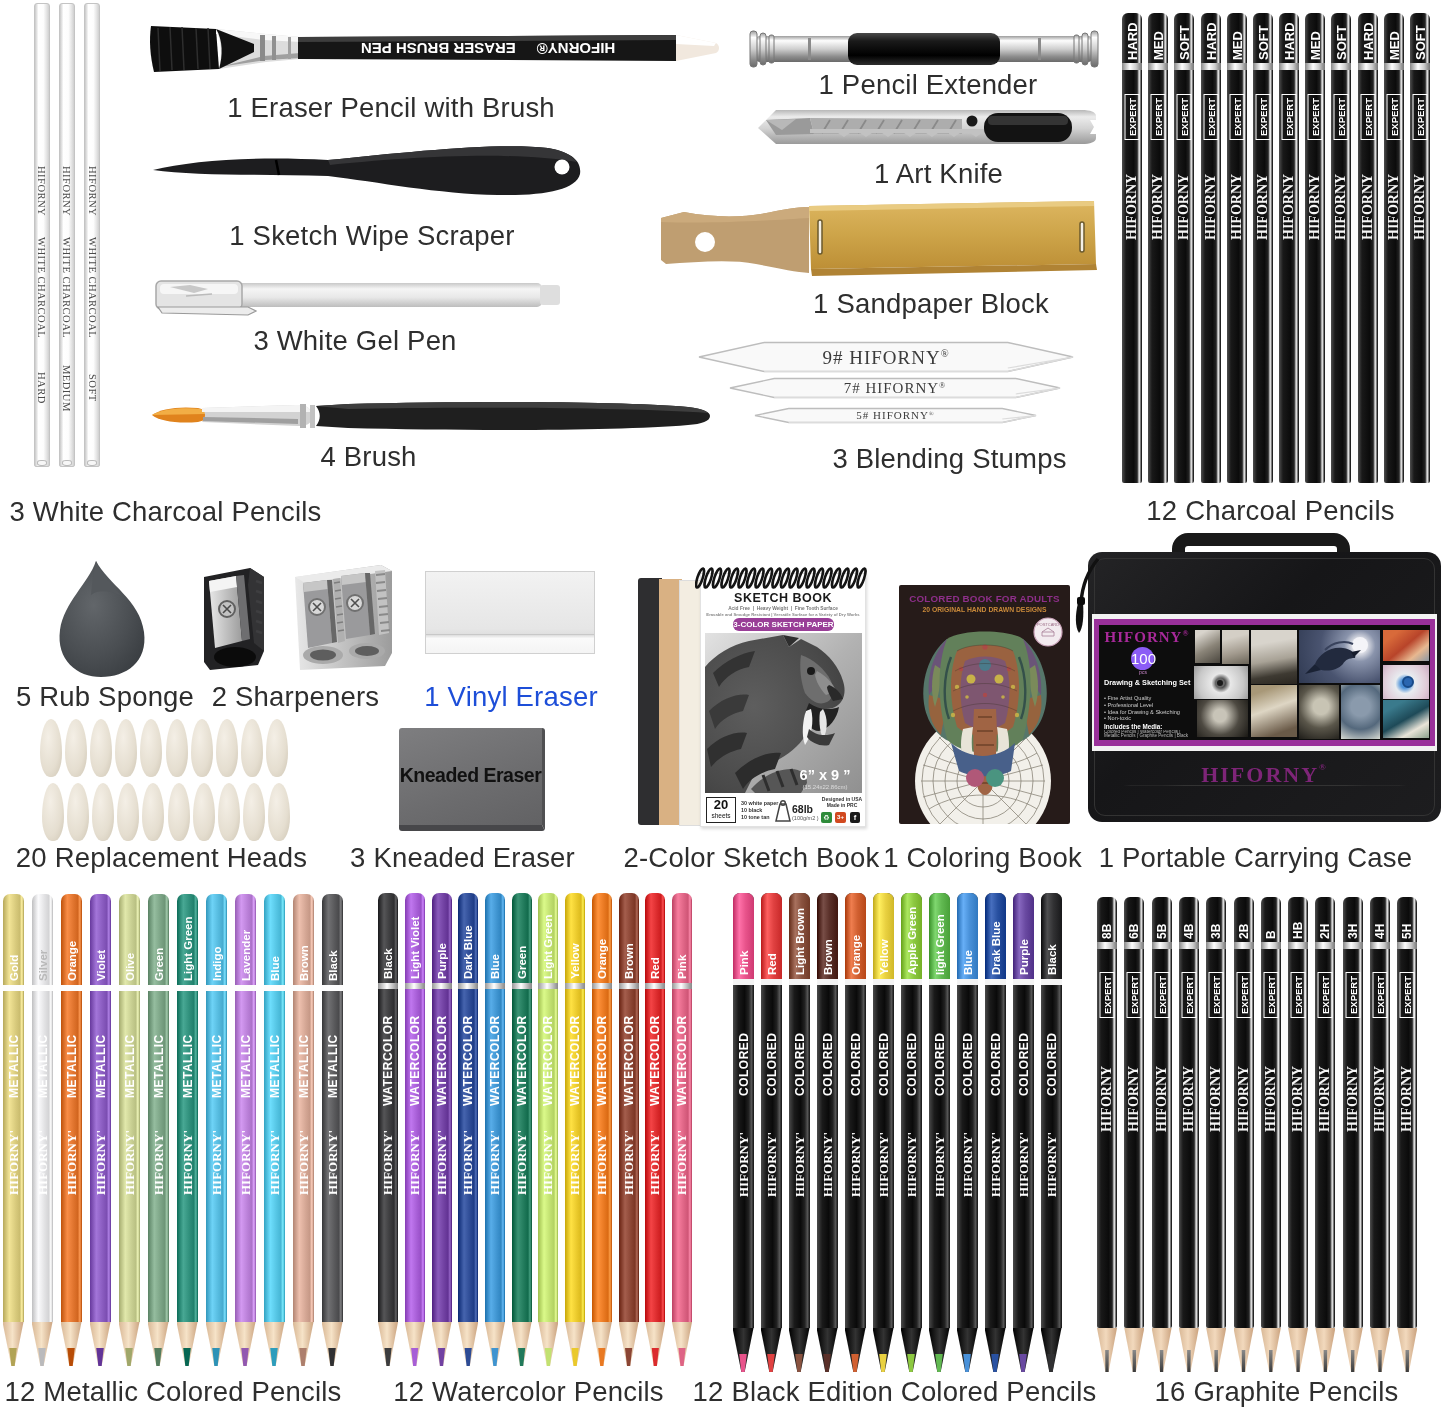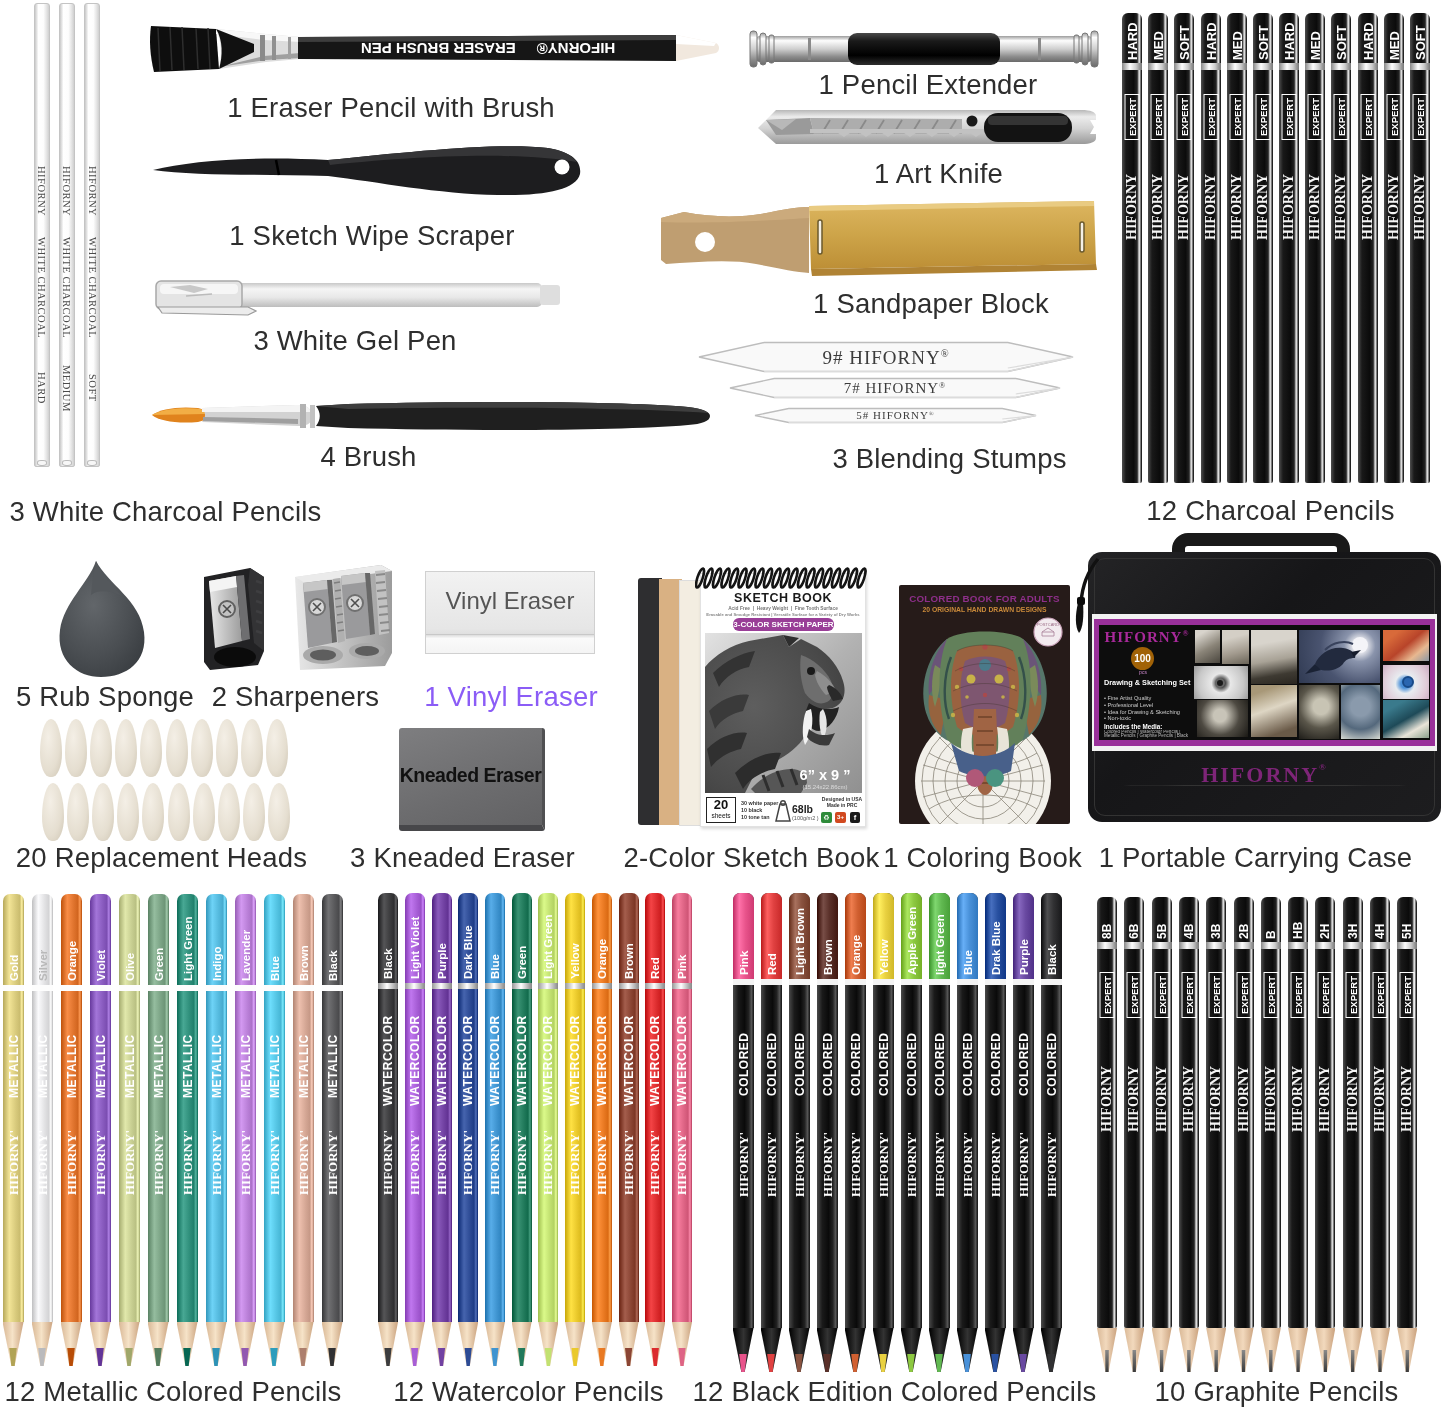--- a/index.html
+++ b/index.html
@@ -19,30 +19,30 @@
 <div class="cap" style="left:938.5px;top:158.4px;font-size:27.5px;font-weight:400;color:#2e2e2e;letter-spacing:0.2px;">1 Art Knife</div>
 <div class="cap" style="left:372px;top:219.7px;font-size:27.5px;font-weight:400;color:#2e2e2e;letter-spacing:0.2px;">1 Sketch Wipe Scraper</div>
 <div class="cap" style="left:931px;top:288.2px;font-size:27.5px;font-weight:400;color:#2e2e2e;letter-spacing:0.2px;">1 Sandpaper Block</div>
 <div class="cap" style="left:355px;top:324.8px;font-size:27.5px;font-weight:400;color:#2e2e2e;letter-spacing:0.2px;">3 White Gel Pen</div>
 <div class="cap" style="left:368.5px;top:441.2px;font-size:27.5px;font-weight:400;color:#2e2e2e;letter-spacing:0.2px;">4 Brush</div>
 <div class="cap" style="left:949.5px;top:442.8px;font-size:27.5px;font-weight:400;color:#2e2e2e;letter-spacing:0.2px;">3 Blending Stumps</div>
 <div class="cap" style="left:165.5px;top:495.6px;font-size:27.5px;font-weight:400;color:#2e2e2e;letter-spacing:0.2px;">3 White Charcoal Pencils</div>
 <div class="cap" style="left:1270.5px;top:495.3px;font-size:27.5px;font-weight:400;color:#2e2e2e;letter-spacing:0.2px;">12 Charcoal Pencils</div>
 <div class="cap" style="left:105px;top:681px;font-size:27.5px;font-weight:400;color:#2e2e2e;letter-spacing:0.2px;">5 Rub Sponge</div>
 <div class="cap" style="left:295.5px;top:681px;font-size:27.5px;font-weight:400;color:#2e2e2e;letter-spacing:0.2px;">2 Sharpeners</div>
-<div class="cap" style="left:511px;top:681px;font-size:27.5px;font-weight:400;color:#8b5cf6;letter-spacing:0.2px;">1 Vinyl Eraser</div>
+<div class="cap" style="left:511px;top:681px;font-size:27.5px;font-weight:400;color:#1d4ed8;letter-spacing:0.2px;">1 Vinyl Eraser</div>
 <div class="cap" style="left:161.5px;top:842px;font-size:27.5px;font-weight:400;color:#2e2e2e;letter-spacing:0.2px;">20 Replacement Heads</div>
 <div class="cap" style="left:462.5px;top:842px;font-size:27.5px;font-weight:400;color:#2e2e2e;letter-spacing:0.2px;">3 Kneaded Eraser</div>
 <div class="cap" style="left:751.5px;top:842px;font-size:27.5px;font-weight:400;color:#2e2e2e;letter-spacing:0.2px;">2-Color Sketch Book</div>
 <div class="cap" style="left:982.5px;top:842px;font-size:27.5px;font-weight:400;color:#2e2e2e;letter-spacing:0.2px;">1 Coloring Book</div>
 <div class="cap" style="left:1255.5px;top:842px;font-size:27.5px;font-weight:400;color:#2e2e2e;letter-spacing:0.2px;">1 Portable Carrying Case</div>
 <div class="cap" style="left:173px;top:1376.3px;font-size:27.5px;font-weight:400;color:#2e2e2e;letter-spacing:0.2px;">12 Metallic Colored Pencils</div>
 <div class="cap" style="left:528.5px;top:1376.3px;font-size:27.5px;font-weight:400;color:#2e2e2e;letter-spacing:0.2px;">12 Watercolor Pencils</div>
 <div class="cap" style="left:894.5px;top:1376.3px;font-size:27.5px;font-weight:400;color:#2e2e2e;letter-spacing:0.2px;">12 Black Edition Colored Pencils</div>
-<div class="cap" style="left:1276.5px;top:1376.3px;font-size:27.5px;font-weight:400;color:#2e2e2e;letter-spacing:0.2px;">10 Graphite Pencils</div>
+<div class="cap" style="left:1276.5px;top:1376.3px;font-size:27.5px;font-weight:400;color:#2e2e2e;letter-spacing:0.2px;">16 Graphite Pencils</div>
 <div class="pencil" style="left:33.5px;top:3px;width:16px;height:464px;background:linear-gradient(90deg,#c9c9c9 0,#fff 25%,#fdfdfd 60%,#e2e2e2 85%,#cfcfcf 100%);border-radius:3px 3px 2px 2px;border:1px solid #c4c4c4;">
 <span class="ptxt vd serif" style="top:160px;height:55px;font-size:10.5px;color:#4a4a4a;letter-spacing:.5px;">HIFORNY</span>
 <span class="ptxt vd serif" style="top:228px;height:112px;font-size:10.5px;color:#4a4a4a;letter-spacing:.5px;">WHITE&nbsp;CHARCOAL</span>
 <span class="ptxt vd serif" style="top:358px;height:52px;font-size:10.5px;color:#4a4a4a;letter-spacing:.5px;">HARD</span>
 <div class="abs" style="left:2px;bottom:0;width:10px;height:6px;border:1px solid #bbb;border-radius:40%;background:#f7f7f7;"></div>
 </div>
 <div class="pencil" style="left:58.5px;top:3px;width:16px;height:464px;background:linear-gradient(90deg,#c9c9c9 0,#fff 25%,#fdfdfd 60%,#e2e2e2 85%,#cfcfcf 100%);border-radius:3px 3px 2px 2px;border:1px solid #c4c4c4;">
 <span class="ptxt vd serif" style="top:160px;height:55px;font-size:10.5px;color:#4a4a4a;letter-spacing:.5px;">HIFORNY</span>
 <span class="ptxt vd serif" style="top:228px;height:112px;font-size:10.5px;color:#4a4a4a;letter-spacing:.5px;">WHITE&nbsp;CHARCOAL</span>
 <span class="ptxt vd serif" style="top:358px;height:52px;font-size:10.5px;color:#4a4a4a;letter-spacing:.5px;">MEDIUM</span>
@@ -234,21 +234,20 @@
 <path d="M42,16 L49,15 L54,78 L47,80 Z" fill="#b0b0b0"></path>
 <path d="M43,20 l6,-1 M44,28 l6,-1 M44,36 l6,-1 M45,44 l6,-1 M46,52 l6,-1 M46,60 l6,-1 M47,68 l6,-1" stroke="#7e7e7e" stroke-width="1.6"></path>
 <path d="M84,8 L94,7 L98,70 L88,72 Z" fill="#c2c2c2"></path>
 <path d="M85,12 l9,-1 M85,20 l9,-1 M86,28 l9,-1 M87,36 l9,-1 M88,44 l9,-1 M88,52 l9,-1 M89,60 l9,-1 M90,68 l9,-1" stroke="#8a8a8a" stroke-width="1.8"></path>
 <ellipse cx="32" cy="92" rx="20" ry="9" fill="#aaaaaa"></ellipse>
 <ellipse cx="32" cy="92" rx="13" ry="5.5" fill="#5e5e5e"></ellipse>
 <ellipse cx="76" cy="88" rx="18" ry="8" fill="#aaaaaa"></ellipse>
 <ellipse cx="76" cy="88" rx="12" ry="5" fill="#5e5e5e"></ellipse>
 </svg>
 <div class="abs" style="left:425px;top:571px;width:170px;height:83px;background:linear-gradient(#f2f2f2,#e6e6e6 70%,#dedede 78%,#fafafa 82%,#f4f4f4);border:1px solid #d0d0d0;">
-<div class="abs" style="left:0;top:0;width:100%;height:58px;display:flex;align-items:center;justify-content:center;color:#555;font-size:24px;">Vinyl Eraser</div>
 <div class="abs" style="left:0;top:62px;width:100%;height:1px;background:#c8c8c8;"></div>
 </div>
 <div class="abs" style="left:40.0px;top:719px;width:22px;height:58px;background:radial-gradient(ellipse at 38% 32%,#f4efe6,#e5ded0 60%,#cdc4b2);border-radius:50% 50% 46% 46%/60% 60% 42% 42%;"></div>
 <div class="abs" style="left:65.1px;top:719px;width:22px;height:58px;background:radial-gradient(ellipse at 38% 32%,#f4efe6,#e5ded0 60%,#cdc4b2);border-radius:50% 50% 46% 46%/60% 60% 42% 42%;"></div>
 <div class="abs" style="left:90.2px;top:719px;width:22px;height:58px;background:radial-gradient(ellipse at 38% 32%,#f4efe6,#e5ded0 60%,#cdc4b2);border-radius:50% 50% 46% 46%/60% 60% 42% 42%;"></div>
 <div class="abs" style="left:115.3px;top:719px;width:22px;height:58px;background:radial-gradient(ellipse at 38% 32%,#f4efe6,#e5ded0 60%,#cdc4b2);border-radius:50% 50% 46% 46%/60% 60% 42% 42%;"></div>
 <div class="abs" style="left:140.4px;top:719px;width:22px;height:58px;background:radial-gradient(ellipse at 38% 32%,#f4efe6,#e5ded0 60%,#cdc4b2);border-radius:50% 50% 46% 46%/60% 60% 42% 42%;"></div>
 <div class="abs" style="left:165.5px;top:719px;width:22px;height:58px;background:radial-gradient(ellipse at 38% 32%,#f4efe6,#e5ded0 60%,#cdc4b2);border-radius:50% 50% 46% 46%/60% 60% 42% 42%;"></div>
 <div class="abs" style="left:190.6px;top:719px;width:22px;height:58px;background:radial-gradient(ellipse at 38% 32%,#f4efe6,#e5ded0 60%,#cdc4b2);border-radius:50% 50% 46% 46%/60% 60% 42% 42%;"></div>
 <div class="abs" style="left:215.7px;top:719px;width:22px;height:58px;background:radial-gradient(ellipse at 38% 32%,#f4efe6,#e5ded0 60%,#cdc4b2);border-radius:50% 50% 46% 46%/60% 60% 42% 42%;"></div>
@@ -413,21 +412,21 @@
 <div class="abs" style="left:1094px;top:558px;width:341px;height:258px;border:1px solid #333;border-radius:11px;"></div>
 <svg class="abs" style="left:1072px;top:545px;" width="36" height="270" viewBox="0 0 36 270">
 <path d="M26,14 C16,26 10,42 9,58" stroke="#111" stroke-width="3.5" fill="none"></path>
 <path d="M6,58 C3,70 3,82 7,88 C11,84 12,70 11,58 Z" fill="#111"></path>
 <rect x="5" y="52" width="8" height="8" rx="2" fill="#0a0a0a"></rect>
 </svg>
 <div class="abs" style="left:1092px;top:614px;width:345px;height:137px;background:#f2f2f2;"></div>
 <div class="abs" style="left:1094px;top:619px;width:341px;height:127px;background:#99309a;"></div>
 <div class="abs" style="left:1099px;top:625px;width:331px;height:115px;background:#0d0d0d;"></div>
 <div class="abs serif" style="left:1104px;top:629px;width:86px;text-align:center;font-size:15px;font-weight:bold;color:#a8299a;letter-spacing:1px;">HIFORNY<span style="font-size:8px;vertical-align:top;">®</span></div>
-<div class="abs" style="left:1131px;top:647px;width:23px;height:23px;border-radius:50%;background:#a16207;color:#fff;font-size:10px;font-weight:bold;text-align:center;line-height:23px;">100</div>
+<div class="abs" style="left:1131px;top:647px;width:23px;height:23px;border-radius:50%;background:#8b5cf6;color:#fff;font-size:15px;font-weight:normal;text-align:center;line-height:23px;">100</div>
 <div class="abs" style="left:1133px;top:669px;width:20px;text-align:center;font-size:5px;color:#c8c;">pcs</div>
 <div class="abs" style="left:1104px;top:678px;width:120px;font-size:7.3px;font-weight:bold;color:#fff;white-space:nowrap;">Drawing &amp; Sketching Set</div>
 <div class="abs" style="left:1104px;top:695px;width:95px;font-size:5.6px;color:#ccc;line-height:6.8px;">• Fine Artist Quality<br>• Professional Level<br>• Idea for Drawing &amp; Sketching<br>• Non-toxic</div>
 <div class="abs" style="left:1104px;top:723px;width:95px;font-size:6.3px;font-weight:bold;color:#fff;">Includes the Media:</div>
 <div class="abs" style="left:1104px;top:730px;width:88px;height:8px;overflow:hidden;font-size:4.6px;color:#bbb;line-height:4.4px;">Colored Pencils | Watercolor Pencils | Metallic Pencils | Graphite Pencils | Black + White Charcoal Pencils | Sketch Drawing Tools | Accessories</div>
 <div class="abs" style="left:1195px;top:630px;width:25px;height:33px;background:linear-gradient(150deg,#d8d4cc 15%,#8a8478 55%,#4a463e);"></div>
 <div class="abs" style="left:1222px;top:630px;width:27px;height:34px;background:linear-gradient(165deg,#d4cfc6 25%,#a29a8e 65%,#6a6458);"></div>
 <div class="abs" style="left:1251px;top:630px;width:46px;height:54px;background:linear-gradient(170deg,#d8d4cc 25%,#a8a296 55%,#3e3a32 80%,#2a2620);"></div>
 <div class="abs" style="left:1299px;top:630px;width:81px;height:53px;background:radial-gradient(circle at 75% 30%,#f0f0f4 8%,#8a94ac 22%,#4a5470 55%,#303a52);"></div>
 <div class="abs" style="left:1383px;top:630px;width:46px;height:31px;background:linear-gradient(140deg,#d86a3a 20%,#b8442a 50%,#e8b890 75%,#8a98a4);"></div>

